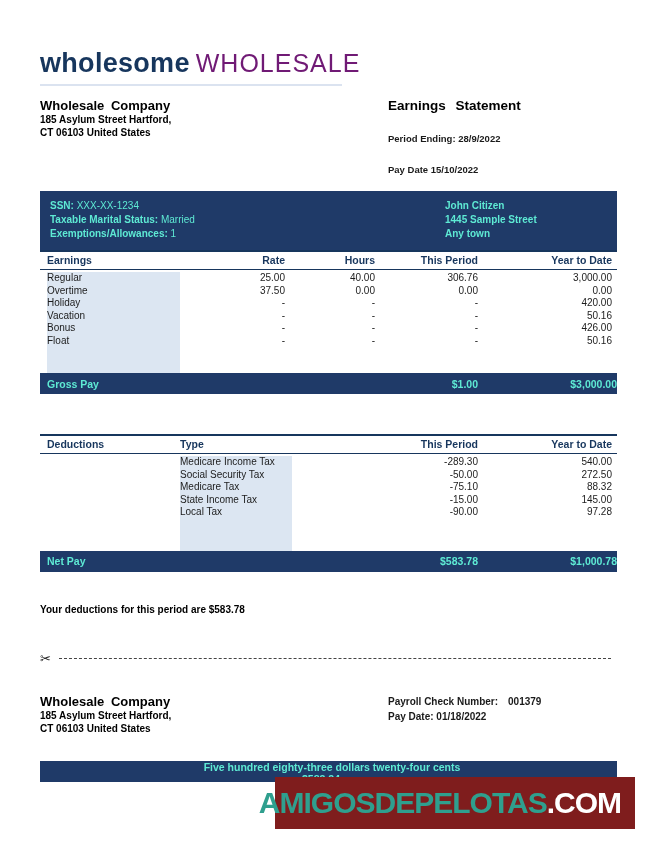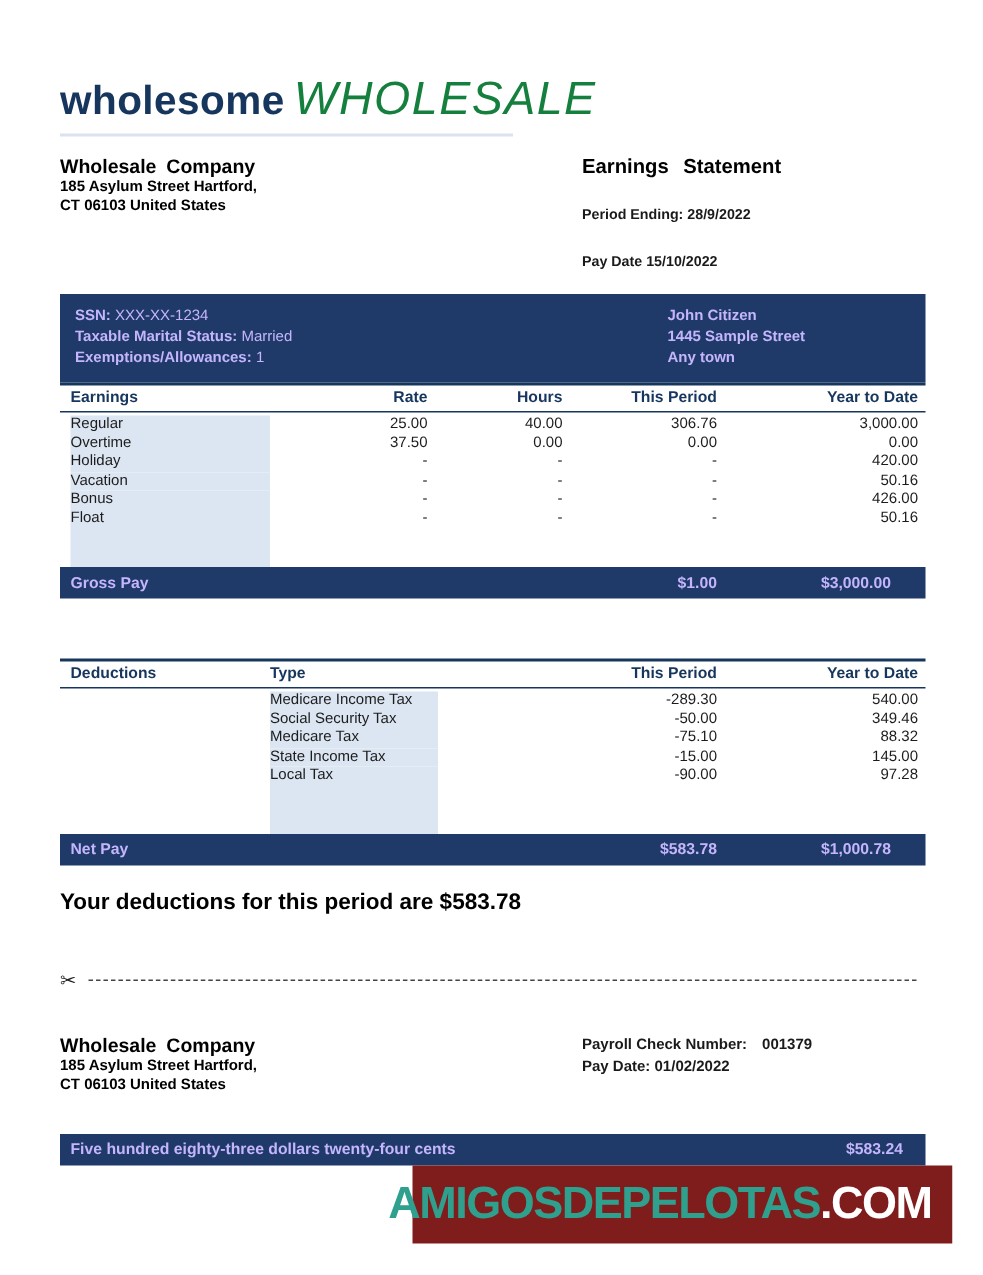--- a/index.html
+++ b/index.html
@@ -5,31 +5,31 @@
   * { margin:0; padding:0; box-sizing:border-box; }
   body { background:#fff; margin:0; }
   .page { width:635px; height:850px; position:relative; background:#fff; overflow:hidden;
           font-family:"Liberation Sans", sans-serif; color:#1a1a1a; }
   .content { position:absolute; top:0; left:40px; width:577px; }
 
   
   .logo { margin-top:48px; display:flex; align-items:baseline; gap:6px;
           padding-bottom:5px; border-bottom:2px solid #dbe3f0; width:302px; }
   .logo-main { font-size:27px; font-weight:bold; color:#17365d; letter-spacing:.3px; }
-  .logo-sub  { font-size:31px; font-style:italic; color:#15803d; letter-spacing:1px; }
+  .logo-sub  { font-size:25px; color:#701a75; letter-spacing:1px; }
 
   
   .head-row { display:flex; margin-top:12px; }
   .head-left { width:348px; }
   .company-name { font-size:13px; font-weight:bold; color:#000; word-spacing:3px; }
   .addr { font-size:10px; font-weight:bold; color:#000; line-height:1.32; }
   .statement-title { font-size:13.5px; font-weight:bold; color:#000; word-spacing:6px; }
   .stmt-line { font-size:9.5px; font-weight:bold; margin-top:20px; }
 
-  .navy { background:#1f3a68; color:#c4b5fd; }
+  .navy { background:#1f3a68; color:#5eead4; }
 
   
   .emp-banner { margin-top:16px; display:flex; padding:8px 10px 9px 10px; }
   .emp-left { width:395px; }
   .emp-line { font-size:10px; line-height:1.4; }
   .b { font-weight:bold; }
   .emp-right { font-size:10px; font-weight:bold; line-height:1.4; }
 
   
   .table { }
@@ -47,37 +47,37 @@
   .d4 { width:186px; text-align:right; }
   .d5 { flex:1; text-align:right; padding-right:5px; }
   .shade { background:#dce6f2; }
   .spacer-e { height:26px; }
   .spacer-d { height:32px; }
 
   
   .sum-banner { display:flex; align-items:center; height:21px; font-weight:bold; font-size:10.5px; }
   .sum-label { margin-left:7px; flex:1; }
   .sum-p { width:103px; text-align:right; }
-  .sum-y { width:139px; text-align:right; padding-right:23px; }
-
-  .note { margin-top:16px; font-size:15px; font-weight:bold; color:#000; }
+  .sum-y { width:139px; text-align:right; padding-right:0; }
+
+  .note { margin-top:32px; font-size:10px; font-weight:bold; color:#000; }
 
   
   .cutline { margin-top:36px; display:flex; align-items:center; gap:8px; padding-right:6px; }
   .scissors { font-size:13px; color:#222; }
   .dash { flex:1; border-top:1.5px dashed #444; }
 
   
   .check-row { display:flex; margin-top:28px; }
   .check-left { width:348px; }
   .pay-line { font-size:10px; font-weight:bold; display:flex; gap:10px; line-height:1.5; }
   .pay-line2 { font-size:10px; font-weight:bold; line-height:1.5; }
 
   .amount-banner { margin-top:26px; display:flex; align-items:center; height:21px;
-                   font-size:10.5px; font-weight:bold; }
+                   font-size:10.5px; font-weight:bold;flex-direction:column; }
   .amount-words { margin-left:7px; flex:1; }
   .amount-val { text-align:right; padding-right:15px; }
 
   .sig { margin-top:30px; margin-left:auto; width:137px; }
   .sig-line { border-top:1.5px solid #17365d; }
   .sig-text { font-size:9.5px; color:#222; text-align:center; margin-top:3px; }
 
   
   .footer-band { position:absolute; right:0; bottom:21px; width:360px; height:52px;
                  background:#7f1d1d; display:flex; align-items:center; justify-content:flex-end;
@@ -204,21 +204,21 @@
         <div class="t-row">
           <span class="d1"></span>
           <span class="d2 shade">Medicare Income Tax</span>
           <span class="d4">-289.30</span>
           <span class="d5">540.00</span>
         </div>
         <div class="t-row">
           <span class="d1"></span>
           <span class="d2 shade">Social Security Tax</span>
           <span class="d4">-50.00</span>
-          <span class="d5">349.46</span>
+          <span class="d5">272.50</span>
         </div>
         <div class="t-row">
           <span class="d1"></span>
           <span class="d2 shade">Medicare Tax</span>
           <span class="d4">-75.10</span>
           <span class="d5">88.32</span>
         </div>
         <div class="t-row">
           <span class="d1"></span>
           <span class="d2 shade">State Income Tax</span>
@@ -254,21 +254,21 @@
       <div class="check-left">
         <div class="company-name">Wholesale Company</div>
         <div class="addr">185 Asylum Street Hartford,</div>
         <div class="addr">CT 06103 United States</div>
       </div>
       <div>
         <div class="pay-line">
           <span>Payroll Check Number:</span>
           <span>001379</span>
         </div>
-        <div class="pay-line2">Pay Date: 01/02/2022</div>
+        <div class="pay-line2">Pay Date: 01/18/2022</div>
       </div>
     </div>
 
     <div class="amount-banner navy">
       <span class="amount-words">Five hundred eighty-three dollars twenty-four cents</span>
       <span class="amount-val">$583.24</span>
     </div>
 
     <div class="sig">
       <div class="sig-line"></div>

